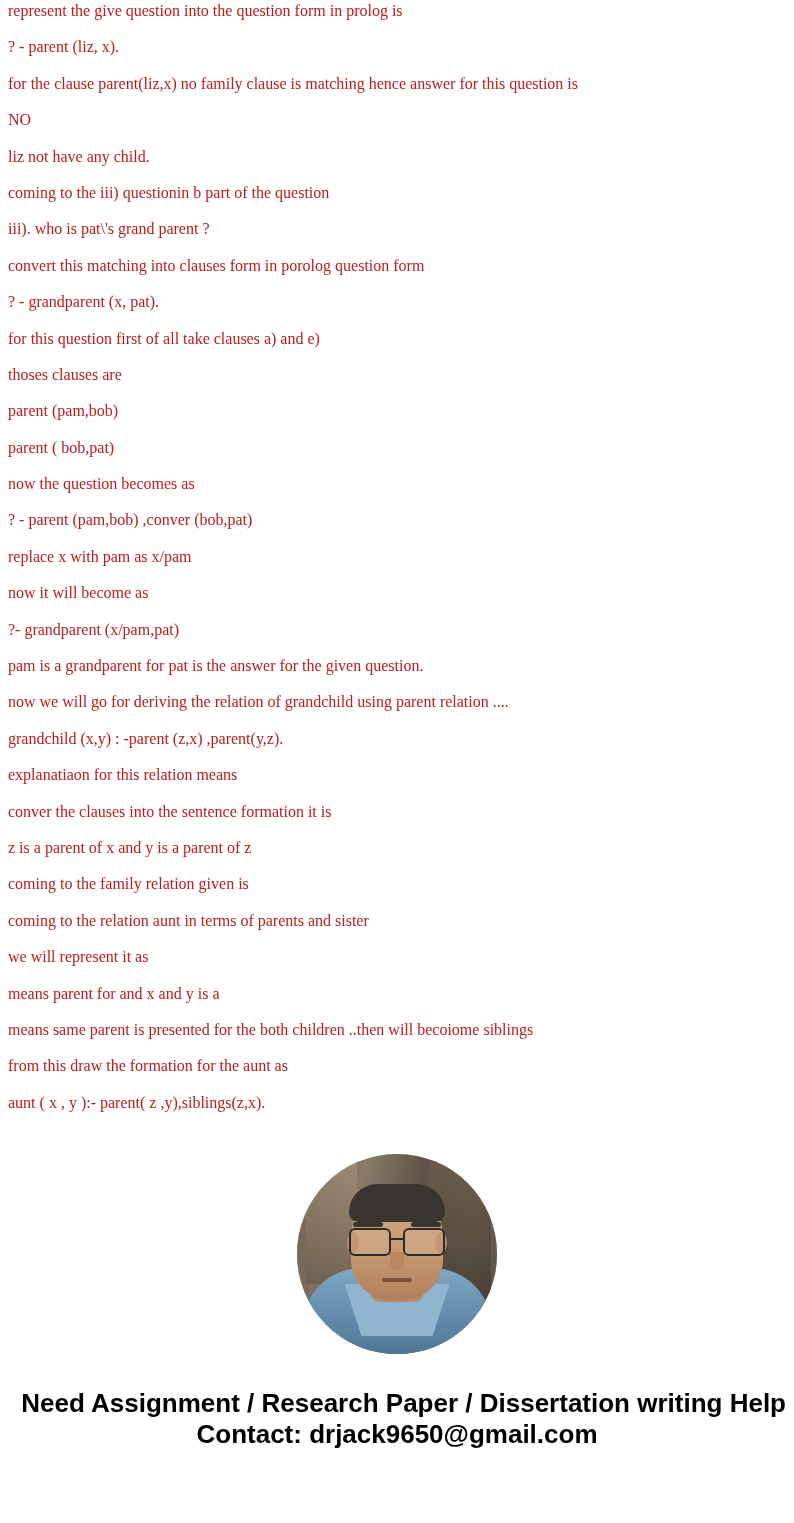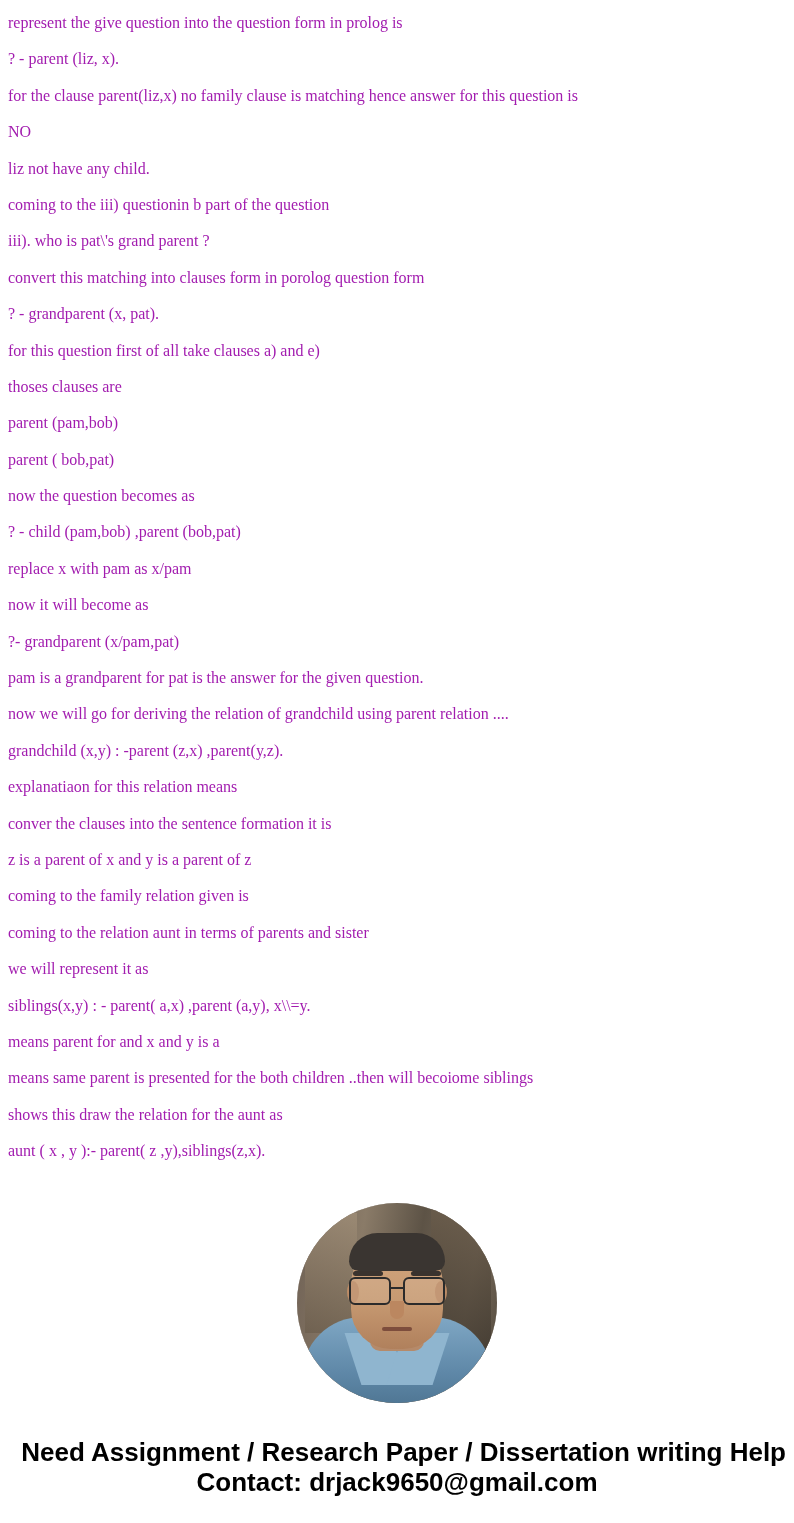--- a/index.html
+++ b/index.html
@@ -15,22 +15,22 @@
   }
   .page {
     width: 794px;
     box-sizing: border-box;
     padding: 0 8px;
   }
   .para {
     font-family: "Liberation Serif", serif;
     font-size: 16px;
     line-height: 1.15;
-    margin: 12px 0 18px 0;
-    color: #a21caf;
+    margin: 0 0 18px 0;
+    color: #b91c1c;
   }
   .para:first-child {
     padding-top: 2px;
   }
   .avatar-block {
     margin-top: 42px;
     display: flex;
     justify-content: center;
     align-items: center;
   }
@@ -216,37 +216,36 @@
     <p class="para">liz not have any child.</p>
     <p class="para">coming to the iii) questionin b part of the question</p>
     <p class="para">iii). who is pat\'s grand parent ?</p>
     <p class="para">convert this matching into clauses form in porolog question form</p>
     <p class="para">? - grandparent (x, pat).</p>
     <p class="para">for this question first of all take clauses a) and e)</p>
     <p class="para">thoses clauses are</p>
     <p class="para">parent (pam,bob)</p>
     <p class="para">parent ( bob,pat)</p>
     <p class="para">now the question becomes as</p>
-    <p class="para">? - child (pam,bob) ,parent (bob,pat)</p>
+    <p class="para">? - parent (pam,bob) ,conver (bob,pat)</p>
     <p class="para">replace x with pam as x/pam</p>
     <p class="para">now it will become as</p>
     <p class="para">?- grandparent (x/pam,pat)</p>
     <p class="para">pam is a grandparent for pat is the answer for the given question.</p>
     <p class="para">now we will go for deriving the relation of grandchild using parent relation ....</p>
     <p class="para">grandchild (x,y) : -parent (z,x) ,parent(y,z).</p>
     <p class="para">explanatiaon for this relation means</p>
     <p class="para">conver the clauses into the sentence formation it is</p>
     <p class="para">z is a parent of x and y is a parent of z</p>
     <p class="para">coming to the family relation given is</p>
     <p class="para">coming to the relation aunt in terms of parents and sister</p>
     <p class="para">we will represent it as</p>
-    <p class="para">siblings(x,y) : - parent( a,x) ,parent (a,y), x\\=y.</p>
     <p class="para">means parent for and x and y is a</p>
     <p class="para">means same parent is presented for the both children ..then will becoiome siblings</p>
-    <p class="para">shows this draw the relation for the aunt as</p>
+    <p class="para">from this draw the formation for the aunt as</p>
     <p class="para">aunt ( x , y ):- parent( z ,y),siblings(z,x).</p>
   </div>
 
   <div class="avatar-block">
     <div class="avatar">
       <div class="av-bg"></div>
       <div class="av-wallpanel"></div>
       <div class="av-wallpanel2"></div>
       <div class="av-shirt"></div>
       <div class="av-collar-l"></div>

